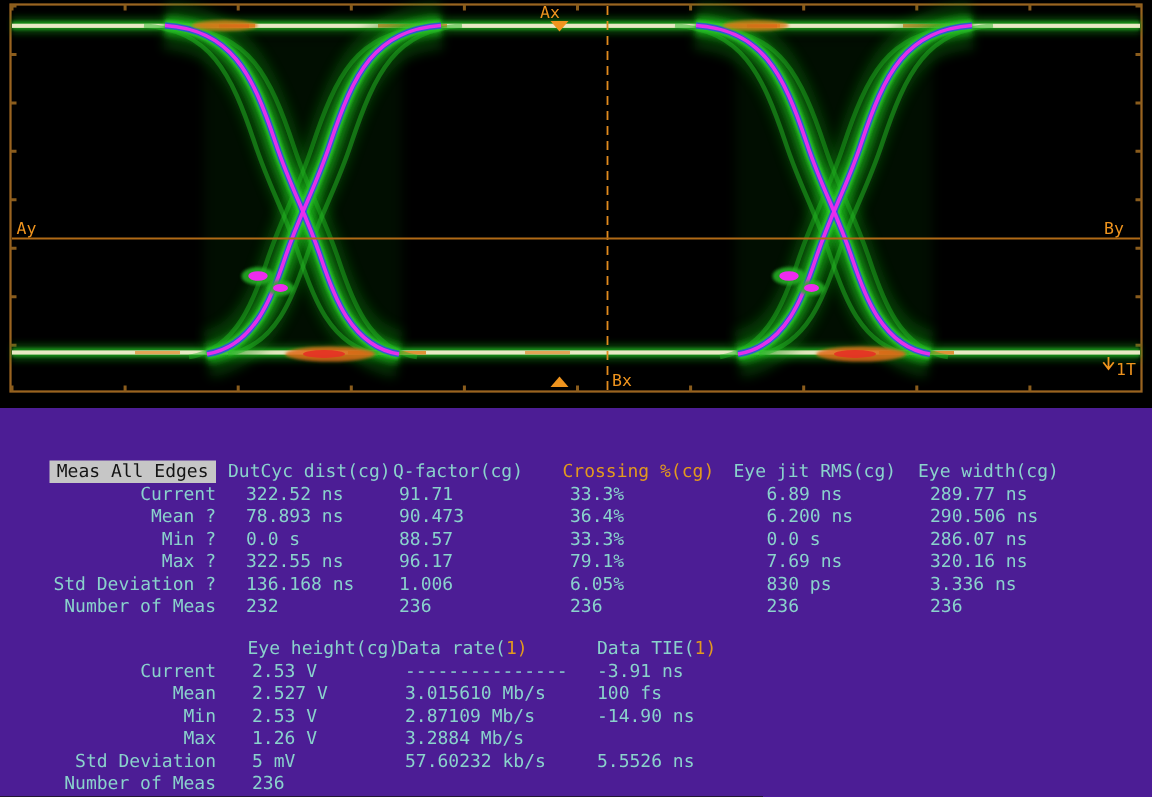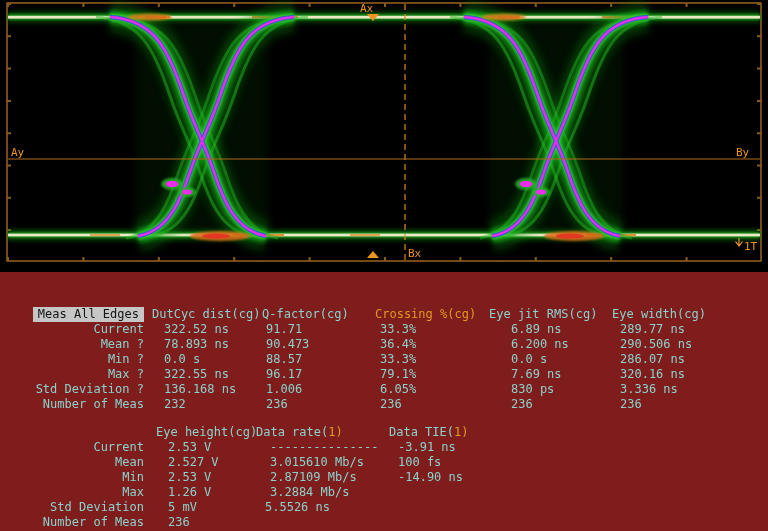--- a/index.html
+++ b/index.html
@@ -1,17 +1,17 @@
 <!DOCTYPE html>
 <html><head>
 <meta charset="utf-8">
 <style>
   * { margin:0; padding:0; box-sizing:border-box; }
   html,body { width:768px; height:531px; background:#1c1c1c; overflow:hidden; }
-  .screen { position:relative; width:768px; height:531px; background:#7f1d1d;
+  .screen { position:relative; width:768px; height:531px; background:#4c1d95;
             font-family:"DejaVu Sans Mono","Liberation Mono",monospace; }
   .scope { position:absolute; top:0; left:0; width:768px; height:272px; background:#030303; }
   .scope-svg text { fill:#ef941e; font-family:"DejaVu Sans Mono","Liberation Mono",monospace; font-size:11px; }
   .meas { position:absolute; top:307px; left:0; width:768px; color:#8ad2cc;
           font-size:12px; line-height:15px; }
   .mrow { display:flex; height:15px; align-items:center; white-space:pre; }
   .mlabel { flex:0 0 auto; width:152px; text-align:right; padding-right:8px; }
   .mhead, .mcell { flex:0 0 auto; overflow:visible; }
   .accent { color:#e39a1e; }
   .chip { display:inline-block; background:#c6c6c6; color:#141414; padding:0 5px; }
@@ -112,23 +112,23 @@
     <div id="t1">
         <div class="mrow"><div class="mlabel"><div class="chip">Meas All Edges</div></div><div class="mhead" style="width: 110px; margin-left: 0px;">DutCyc dist(cg)</div><div class="mhead" style="width: 113px;">Q-factor(cg)</div><div class="mhead accent" style="width: 114px;">Crossing %(cg)</div><div class="mhead" style="width: 123px;">Eye jit RMS(cg)</div><div class="mhead" style="width: 150px;">Eye width(cg)</div></div>
         <div class="mrow"><div class="mlabel">Current</div><div class="mcell" style="width: 110px; padding-left: 12px; margin-left: 0px;">322.52 ns</div><div class="mcell" style="width: 113px; padding-left: 4px;">91.71</div><div class="mcell" style="width: 114px; padding-left: 5px;">33.3%</div><div class="mcell" style="width: 123px; padding-left: 22px;">6.89 ns</div><div class="mcell" style="width: 150px; padding-left: 8px;">289.77 ns</div></div>
         <div class="mrow"><div class="mlabel">Mean ?</div><div class="mcell" style="width: 110px; padding-left: 12px; margin-left: 0px;">78.893 ns</div><div class="mcell" style="width: 113px; padding-left: 4px;">90.473</div><div class="mcell" style="width: 114px; padding-left: 5px;">36.4%</div><div class="mcell" style="width: 123px; padding-left: 22px;">6.200 ns</div><div class="mcell" style="width: 150px; padding-left: 8px;">290.506 ns</div></div>
         <div class="mrow"><div class="mlabel">Min ?</div><div class="mcell" style="width: 110px; padding-left: 12px; margin-left: 0px;">0.0 s</div><div class="mcell" style="width: 113px; padding-left: 4px;">88.57</div><div class="mcell" style="width: 114px; padding-left: 5px;">33.3%</div><div class="mcell" style="width: 123px; padding-left: 22px;">0.0 s</div><div class="mcell" style="width: 150px; padding-left: 8px;">286.07 ns</div></div>
         <div class="mrow"><div class="mlabel">Max ?</div><div class="mcell" style="width: 110px; padding-left: 12px; margin-left: 0px;">322.55 ns</div><div class="mcell" style="width: 113px; padding-left: 4px;">96.17</div><div class="mcell" style="width: 114px; padding-left: 5px;">79.1%</div><div class="mcell" style="width: 123px; padding-left: 22px;">7.69 ns</div><div class="mcell" style="width: 150px; padding-left: 8px;">320.16 ns</div></div>
         <div class="mrow"><div class="mlabel">Std Deviation ?</div><div class="mcell" style="width: 110px; padding-left: 12px; margin-left: 0px;">136.168 ns</div><div class="mcell" style="width: 113px; padding-left: 4px;">1.006</div><div class="mcell" style="width: 114px; padding-left: 5px;">6.05%</div><div class="mcell" style="width: 123px; padding-left: 22px;">830 ps</div><div class="mcell" style="width: 150px; padding-left: 8px;">3.336 ns</div></div>
         <div class="mrow"><div class="mlabel">Number of Meas</div><div class="mcell" style="width: 110px; padding-left: 12px; margin-left: 0px;">232</div><div class="mcell" style="width: 113px; padding-left: 4px;">236</div><div class="mcell" style="width: 114px; padding-left: 5px;">236</div><div class="mcell" style="width: 123px; padding-left: 22px;">236</div><div class="mcell" style="width: 150px; padding-left: 8px;">236</div></div>
       </div>
     <div id="t2">
-        <div class="mrow"><div class="mlabel"></div><div class="mhead" style="width: 100px; margin-left: 4px; text-align: right;">Eye height(cg)</div><div class="mhead" style="width: 133px;">Data rate(<span class="accent">1)</span></div><div class="mhead" style="width: 150px;">Data TIE(<span class="accent">1)</span></div></div>
+        <div class="mrow"><div class="mlabel"></div><div class="mhead" style="width: 100px; margin-left: 13px; text-align: right;">Eye height(cg)</div><div class="mhead" style="width: 133px;">Data rate(<span class="accent">1)</span></div><div class="mhead" style="width: 150px;">Data TIE(<span class="accent">1)</span></div></div>
         <div class="mrow"><div class="mlabel">Current</div><div class="mcell" style="width: 100px; padding-left: 3px; margin-left: 13px;">2.53 V</div><div class="mcell" style="width: 133px; padding-left: 5px;">---------------</div><div class="mcell" style="width: 150px; padding-left: 0px;">-3.91 ns</div></div>
         <div class="mrow"><div class="mlabel">Mean</div><div class="mcell" style="width: 100px; padding-left: 3px; margin-left: 13px;">2.527 V</div><div class="mcell" style="width: 133px; padding-left: 5px;">3.015610 Mb/s</div><div class="mcell" style="width: 150px; padding-left: 0px;">100 fs</div></div>
         <div class="mrow"><div class="mlabel">Min</div><div class="mcell" style="width: 100px; padding-left: 3px; margin-left: 13px;">2.53 V</div><div class="mcell" style="width: 133px; padding-left: 5px;">2.87109 Mb/s</div><div class="mcell" style="width: 150px; padding-left: 0px;">-14.90 ns</div></div>
         <div class="mrow"><div class="mlabel">Max</div><div class="mcell" style="width: 100px; padding-left: 3px; margin-left: 13px;">1.26 V</div><div class="mcell" style="width: 133px; padding-left: 5px;">3.2884 Mb/s</div></div>
-        <div class="mrow"><div class="mlabel">Std Deviation</div><div class="mcell" style="width: 100px; padding-left: 3px; margin-left: 13px;">5 mV</div><div class="mcell" style="width: 150px; padding-left: 0px;">5.5526 ns</div></div>
+        <div class="mrow"><div class="mlabel">Std Deviation</div><div class="mcell" style="width: 100px; padding-left: 3px; margin-left: 13px;">5 mV</div><div class="mcell" style="width: 133px; padding-left: 5px;">57.60232 kb/s</div><div class="mcell" style="width: 150px; padding-left: 0px;">5.5526 ns</div></div>
         <div class="mrow"><div class="mlabel">Number of Meas</div><div class="mcell" style="width: 100px; padding-left: 3px; margin-left: 13px;">236</div><div class="mcell" style="width: 133px; padding-left: 5px; margin-top: 48px;">2.52799 M</div></div>
       </div>
   </div>
 
 </div>
 
 </body></html>

